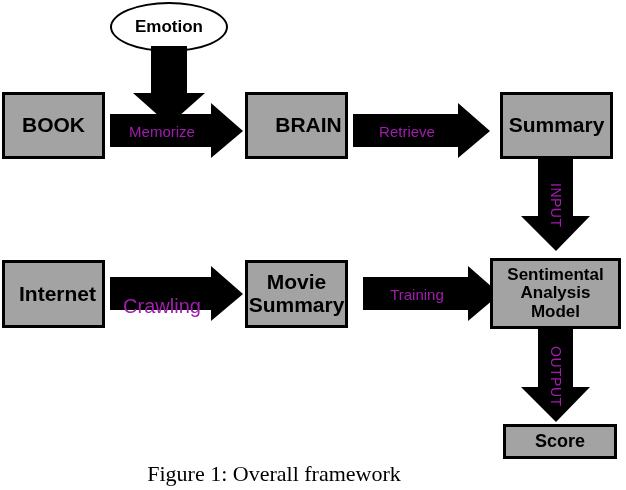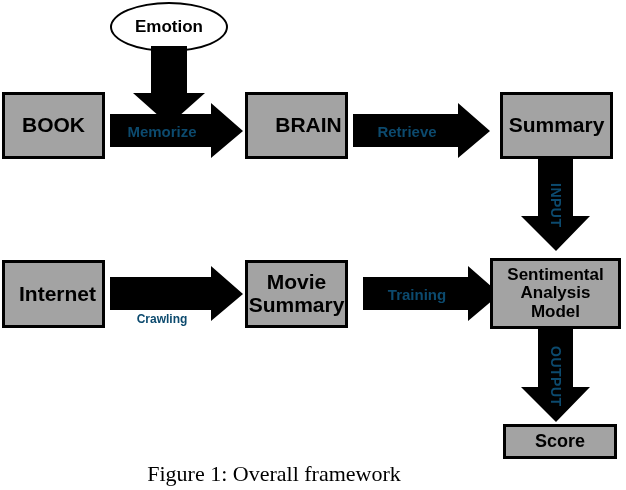--- a/index.html
+++ b/index.html
@@ -50,22 +50,22 @@
   }
   .arrow-wrap {
     position: absolute;
   }
   .arrow-wrap svg {
     display: block;
     overflow: visible;
   }
   .arrow-label {
     position: absolute;
-    color: #0c4a6e;
-    font-weight: bold;
+    color: #a21caf;
+    font-weight: normal;
     font-family: "Liberation Sans", sans-serif;
     white-space: nowrap;
     display: flex;
     align-items: center;
     justify-content: center;
     pointer-events: none;
   }
   .arrow-label.vertical {
     writing-mode: vertical-rl;
     text-orientation: mixed;
@@ -135,21 +135,21 @@
   </div>
 
   <div class="node-box" style="left:2px; top:260px; width:103px; height:68px; font-size:21px;padding-left:8px;">
     <span>Internet</span>
   </div>
 
   <div class="arrow-wrap" style="left:110px; top:266px; width:134px; height:56px;">
     <svg width="134" height="56" viewBox="0 0 134 56" aria-hidden="true">
       <polygon points="0,11 101,11 101,0 133,28 101,55 101,44 0,44" fill="#000000"></polygon>
     </svg>
-    <div class="arrow-label" style="left:0; top:4px; width:104px; height:56px; font-size:12px;align-items:flex-end;">
+    <div class="arrow-label" style="left:0; top:12px; width:104px; height:56px; font-size:20px;">
       <span>Crawling</span>
     </div>
   </div>
 
   <div class="node-box" style="left:245px; top:260px; width:103px; height:68px; font-size:21px; flex-direction:column;">
     <span>Movie</span>
     <span>Summary</span>
   </div>
 
   <div class="arrow-wrap" style="left:353px; top:266px; width:138px; height:56px;margin-left:10px;">

